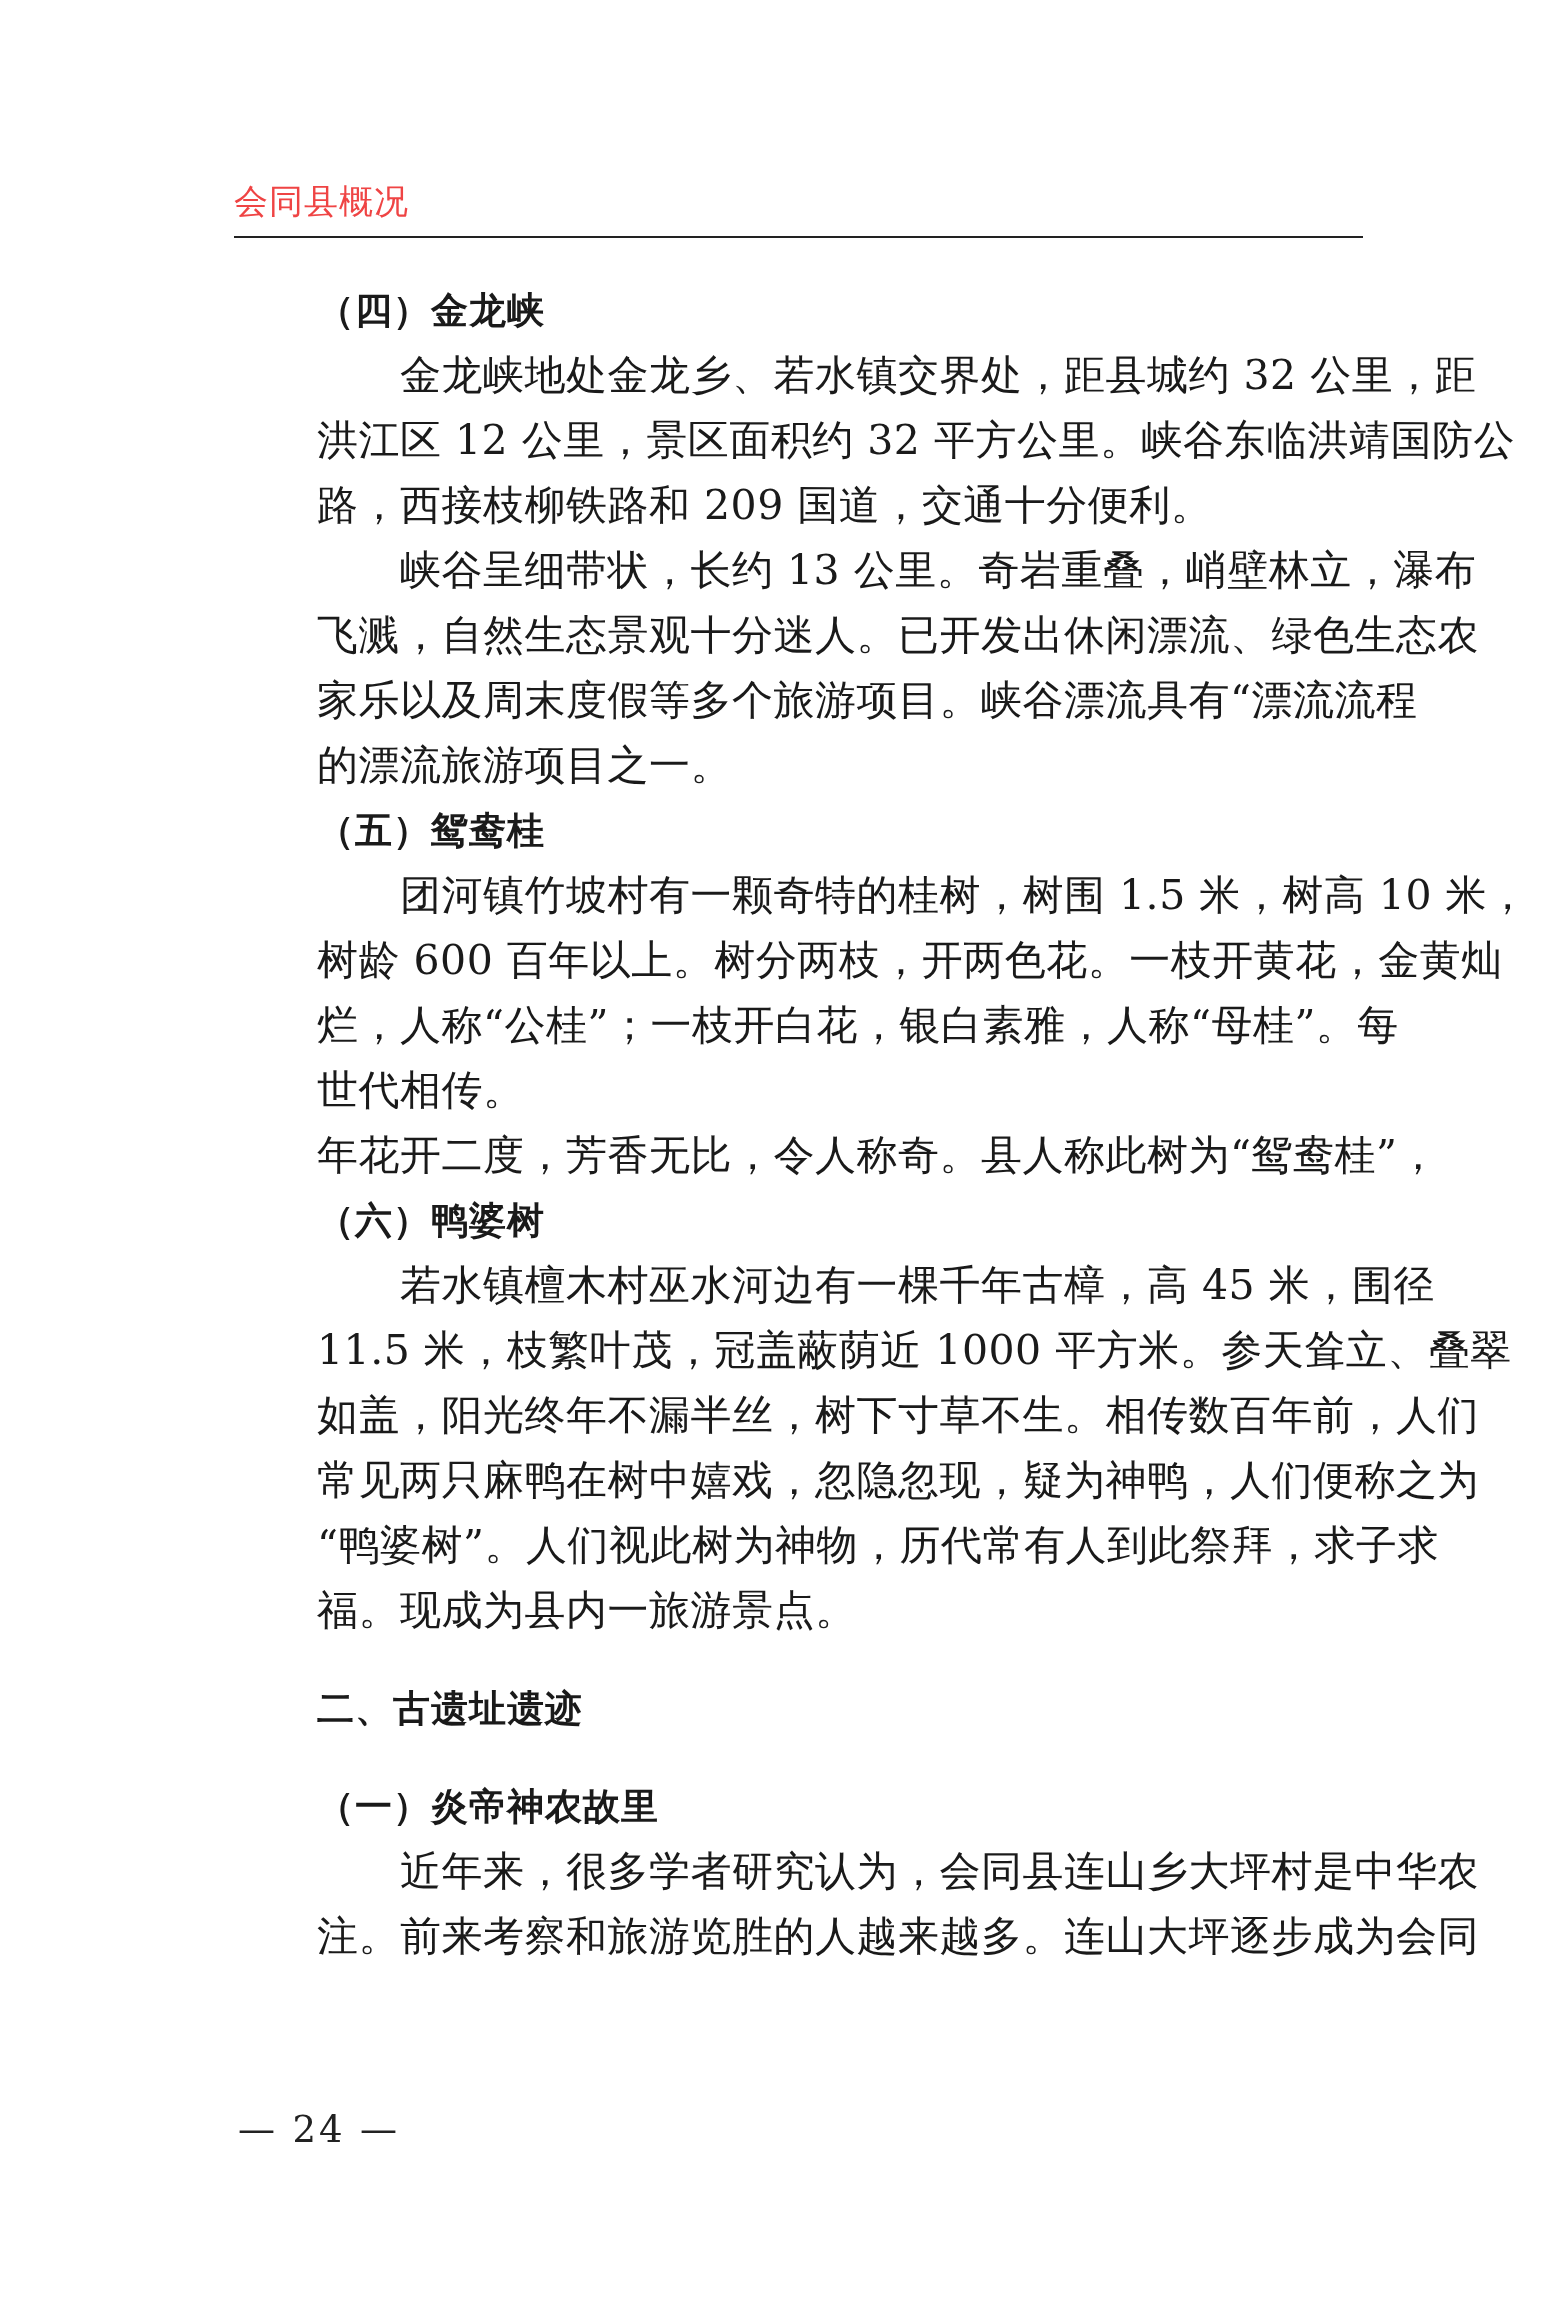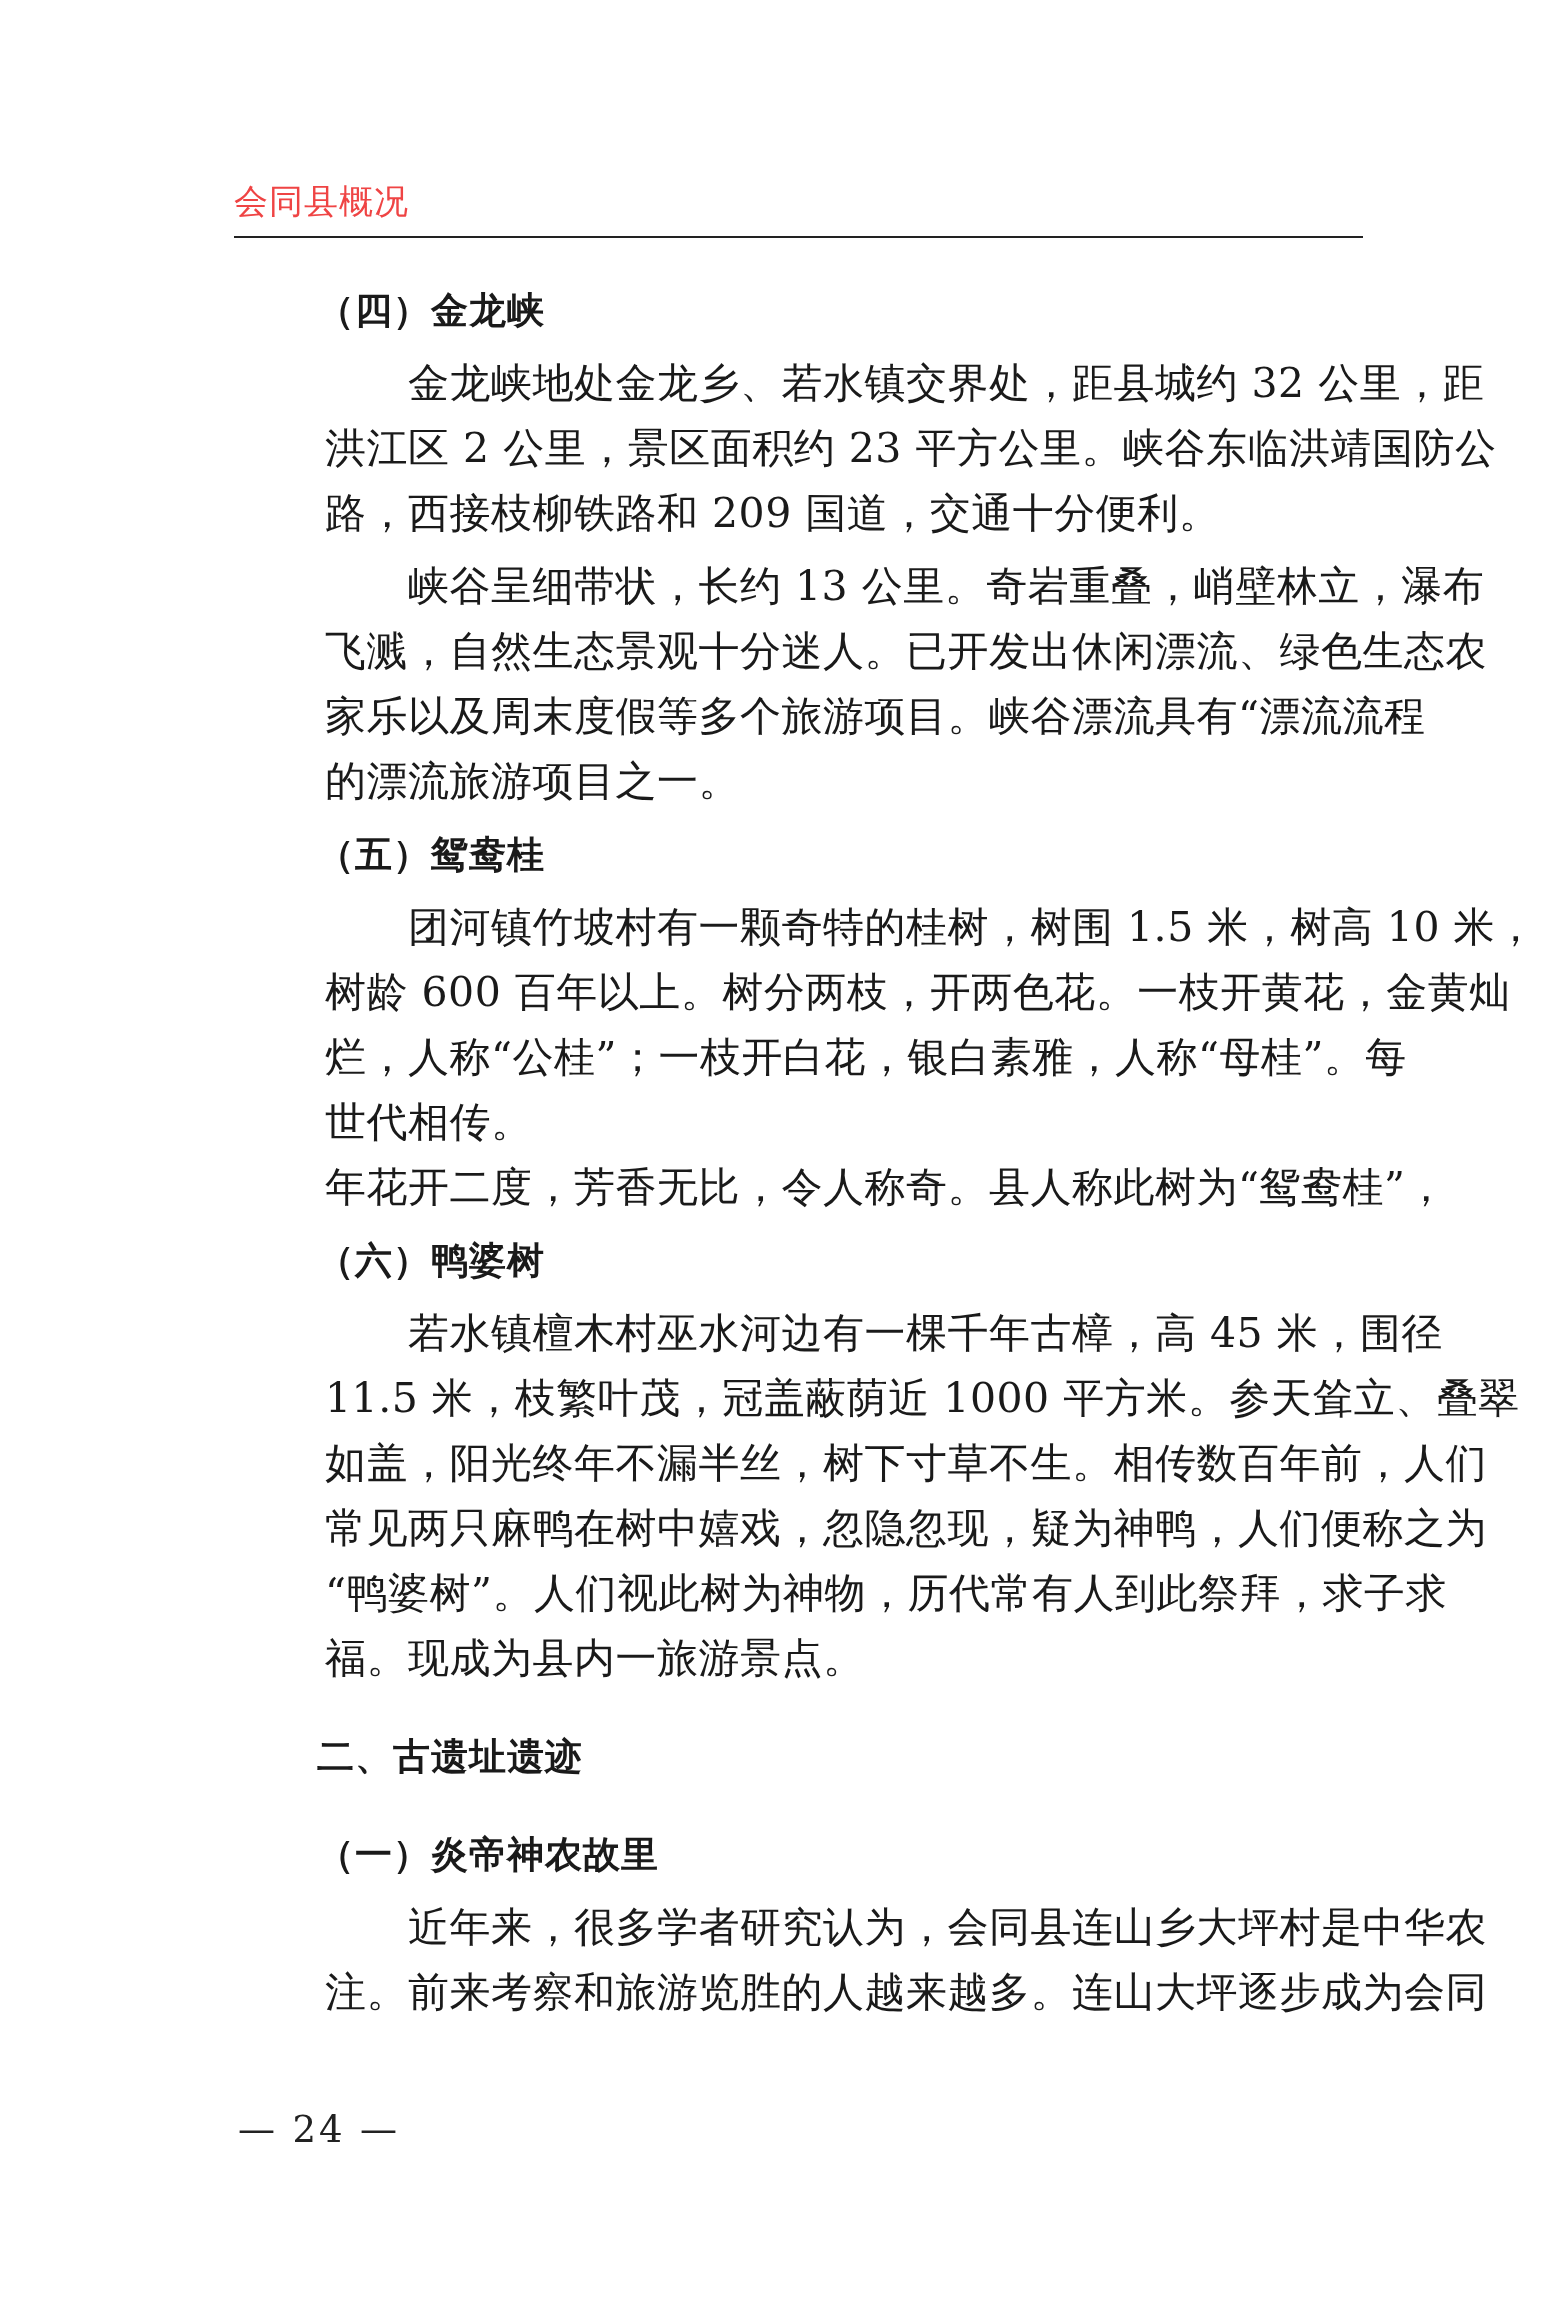--- a/index.html
+++ b/index.html
@@ -50,21 +50,21 @@
   .heading.major {
     margin-top: 33px;
     margin-bottom: 33px;
   }
   .para {
     font-size: 41px;
     line-height: 65px;
     text-align: justify;
     text-align-last: left;
     text-indent: 83px;
-    margin: 8px;
+    margin: 0;
     letter-spacing: 0.5px;
   }
   .line {
     display: block;
     white-space: nowrap;
     text-align: justify;
     text-align-last: justify;
     height: 65px;
   }
   .line.last {
@@ -86,21 +86,21 @@
 <body>
 
 <div class="running-header">会同县概况</div>
 <div class="header-rule"></div>
 
 <div class="content">
 
   <div class="heading">（四）金龙峡</div>
   <div class="para">
     <span class="line first">金龙峡地处金龙乡、若水镇交界处，距县城约 32 公里，距</span>
-    <span class="line">洪江区 2 公里，景区面积约 23 平方公里。峡谷东临洪靖国防公</span>
+    <span class="line">洪江区 12 公里，景区面积约 32 平方公里。峡谷东临洪靖国防公</span>
     <span class="line last">路，西接枝柳铁路和 209 国道，交通十分便利。</span>
   </div>
   <div class="para">
     <span class="line first">峡谷呈细带状，长约 13 公里。奇岩重叠，峭壁林立，瀑布</span>
     <span class="line">飞溅，自然生态景观十分迷人。已开发出休闲漂流、绿色生态农</span>
     <span class="line">家乐以及周末度假等多个旅游项目。峡谷漂流具有“漂流流程</span>
     <span class="line last">的漂流旅游项目之一。</span>
   </div>
 
   <div class="heading">（五）鸳鸯桂</div>

